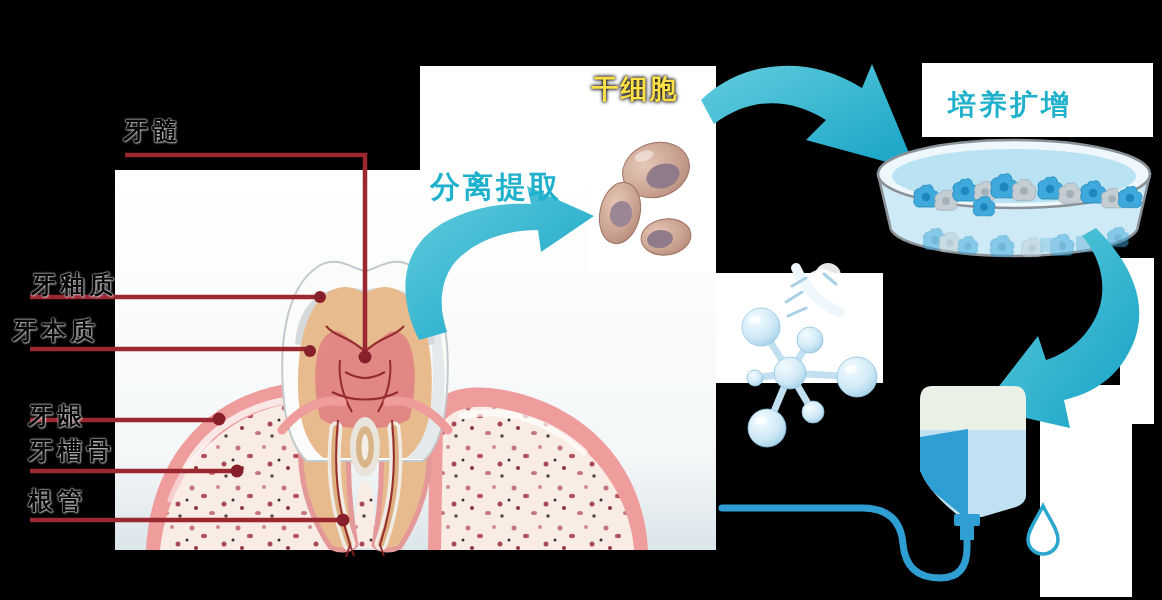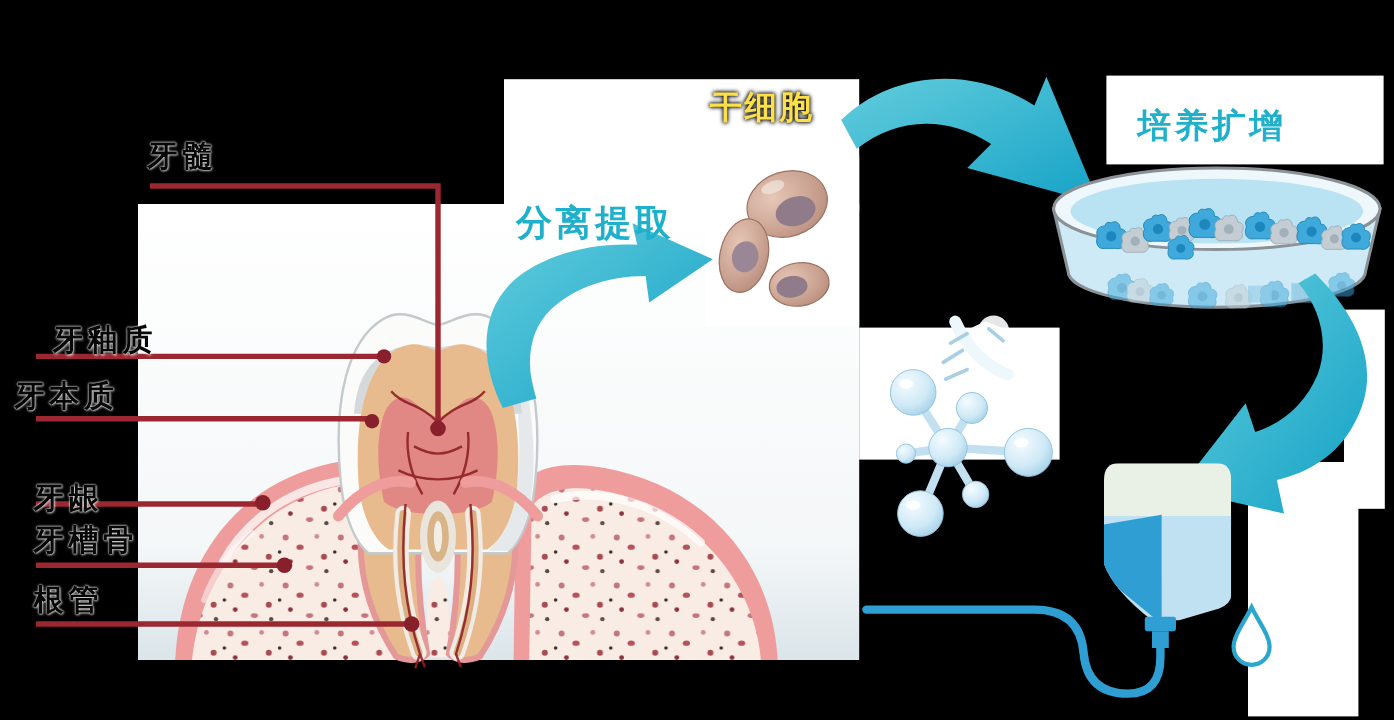--- a/index.html
+++ b/index.html
@@ -12,21 +12,21 @@
          text-shadow:0 0 2px rgba(255,255,255,.95),0 0 1px rgba(255,255,255,.9),1px 1px 2px rgba(255,255,255,.45);}
   
   .blob{color:#fde047;text-shadow:0 0 4px #000,0 0 3px #000;}
   .teal{color:var(--teal,#1fb0cb);}
   .t-extract{left:430px;top:128px;font-size:30px;letter-spacing:3px;margin-top:44px;}
   .t-cells-cn{left:560px;top:76px;width:150px;text-align:center;font-size:27px;letter-spacing:2px;}
   .t-cells-en{left:550px;top:106px;width:166px;text-align:center;font-size:26px;}
   .t-culture{left:948px;top:91px;font-size:28px;letter-spacing:3px;}
   .t-prep{left:733px;top:460px;font-size:34px;letter-spacing:3px;}
   .l-pulp{left:123px;top:118px;}
-  .l-enamel{left:44px;top:272px;}
+  .l-enamel{left:31px;top:272px;}
   .l-dentin{left:12px;top:318px;}
   .l-gingiva{left:28px;top:403px;}
   .l-bone{left:28px;top:438px;}
   .l-root{left:28px;top:488px;}
   .rl{stroke:var(--label-red,#9b2731);}
   .rd{fill:var(--dot-red,#88202c);}
 </style>
 </head>
 <body>
 

